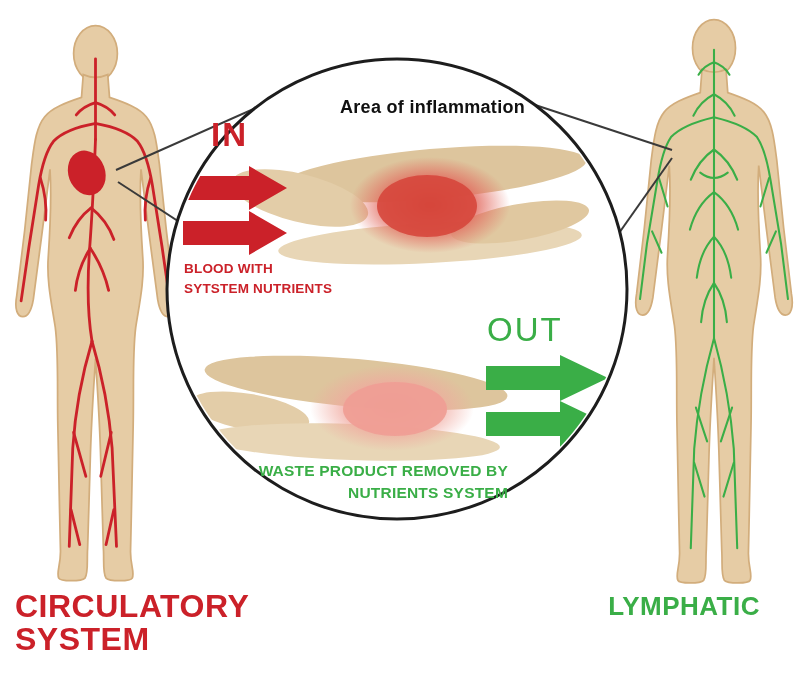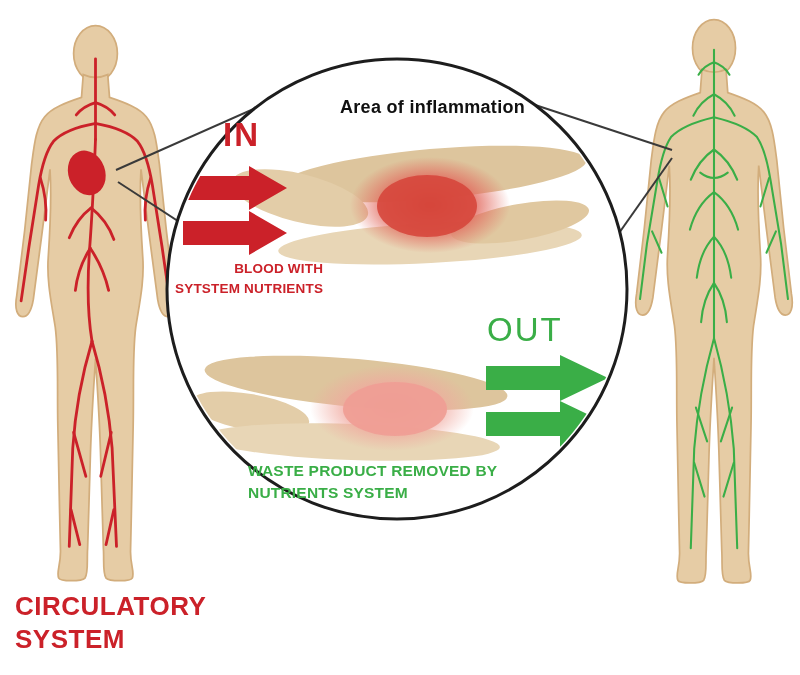--- a/index.html
+++ b/index.html
@@ -10,25 +10,25 @@
   *{margin:0;padding:0;box-sizing:border-box;}
   html,body{background:#ffffff;}
   body{
     width:800px;height:675px;position:relative;overflow:hidden;
     font-family:"Liberation Sans", sans-serif;
   }
   .stage{position:absolute;left:0;top:0;width:800px;height:528px;}
   svg.diagram{position:absolute;left:0;top:0;}
   .txt{position:absolute;font-weight:bold;white-space:nowrap;}
   .title-inflammation{left:340px;top:97px;font-size:18px;color:#101010;letter-spacing:.3px;}
-  .in-label{left:211px;top:116px;font-size:33px;font-weight:800;color:var(--red);letter-spacing:2px;margin-left:12px;}
-  .in-caption{left:175px;top:259px;font-size:13.5px;color:var(--red);line-height:20px;letter-spacing:.2px;text-align:right;}
+  .in-label{left:211px;top:116px;font-size:33px;font-weight:800;color:var(--red);letter-spacing:2px;}
+  .in-caption{left:184px;top:259px;font-size:13.5px;color:var(--red);line-height:20px;letter-spacing:.2px;}
   .out-label{left:487px;top:311px;font-size:33px;font-weight:400;color:var(--green);letter-spacing:2px;}
-  .out-caption{left:248px;top:460px;width:284px;font-size:15.5px;color:var(--green);line-height:22px;letter-spacing:.2px;white-space:nowrap;}
-  .circ-label{left:15px;top:590px;font-size:26px;color:var(--red);line-height:33px;letter-spacing:.5px;}
+  .out-caption{left:224px;top:460px;width:284px;text-align:right;font-size:15.5px;color:var(--green);line-height:22px;letter-spacing:.2px;white-space:nowrap;}
+  .circ-label{left:15px;top:590px;font-size:32px;color:var(--red);line-height:33px;letter-spacing:.5px;}
   .lymph-label{left:558px;top:590px;width:202px;text-align:right;font-size:26px;color:var(--green);line-height:33px;letter-spacing:.5px;}
 
   
   .fill-skin{fill:var(--skin);stroke:#d2ad7c;stroke-width:2;}
   .vessel-red{stroke:var(--red);fill:none;stroke-width:3.2;stroke-linecap:round;}
   .vessel-green{stroke:var(--green);fill:none;stroke-width:2.4;stroke-linecap:round;}
   .heart{fill:var(--red);}
   .arrow-red{fill:var(--red);}
   .arrow-green{fill:var(--green);}
   .connector{stroke:#3a3a3a;stroke-width:2;}
@@ -186,15 +186,16 @@
     <div>WASTE PRODUCT REMOVED BY</div>
     <div>NUTRIENTS SYSTEM</div>
   </div>
 
   <div class="txt circ-label">
     <div>CIRCULATORY</div>
     <div>SYSTEM</div>
   </div>
 
   <div class="txt lymph-label">
+    <div>LYMPHATIC</div>
   </div>
 
 </div>
 
 </body></html>

